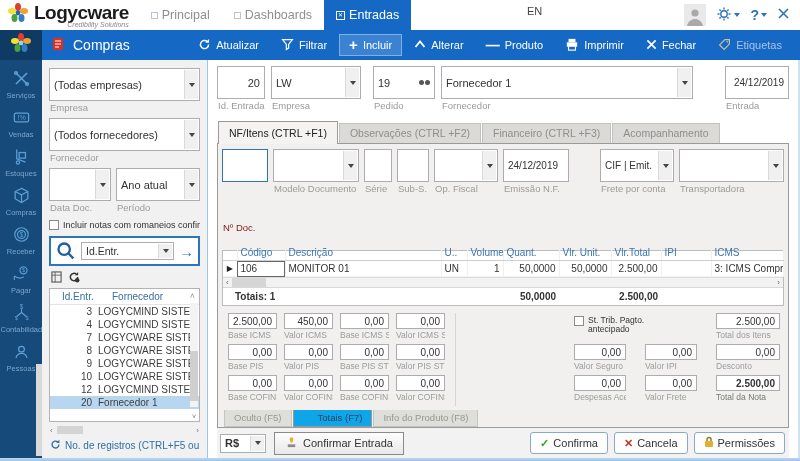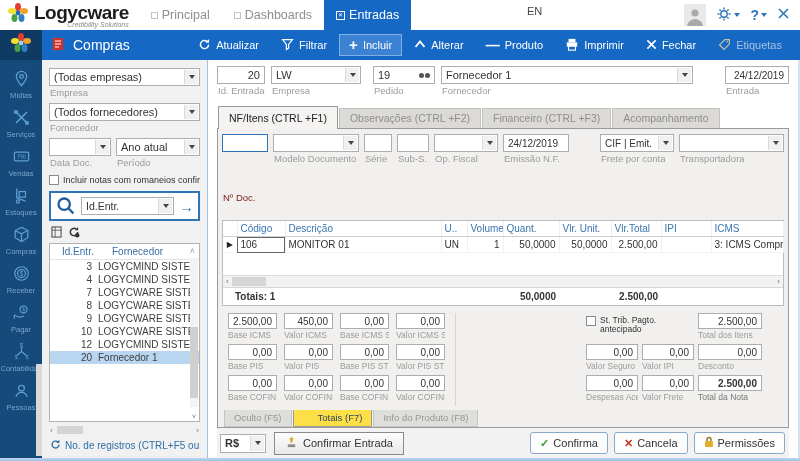--- a/index.html
+++ b/index.html
@@ -40,21 +40,21 @@
 
   
   .sidebar { width:42px; background:#164a7b; display:flex; flex-direction:column; align-items:center; padding-top:6px; gap:1px; position:relative; }
   .sb-item { width:100%; display:flex; flex-direction:column; align-items:center; padding:3px 0 4px; color:#7ba6cd; cursor:default; }
   .sb-item svg { width:19px; height:19px; }
   .sb-lbl { font-size:7.5px; margin-top:1px; white-space:nowrap; overflow:hidden; max-width:41px; }
   .sb-scroll { position:absolute; right:0; bottom:2px; width:6px; height:92px; background:#d9d9d9; }
 
   
   .leftpanel { width:166px; background:#f1f1f1; border-right:1px solid #9dc3e6; padding:8px 7px 4px; display:flex; flex-direction:column; min-height:0; }
-  .fld { background:#fff; border:1px solid #abadb3; height:18px; display:flex; align-items:center; padding:0 4px; font-size:11px; white-space:nowrap; overflow:hidden; }
+  .fld { background:#fff; border:1px solid #abadb3; height:33px; display:flex; align-items:center; padding:0 4px; font-size:11px; white-space:nowrap; overflow:hidden; }
   .fld.num { justify-content:flex-end; }
   .dd { position:relative; padding-right:17px; }
   .ddbtn { position:absolute; right:1px; top:1px; bottom:1px; width:14px; background:#f0f0f0; border-left:1px solid #d9d9d9; display:flex; align-items:center; justify-content:center; }
   .tri { width:0; height:0; border-left:3.5px solid transparent; border-right:3.5px solid transparent; border-top:4px solid #444; }
   .lbl { color:#9b9b9b; font-size:9.5px; margin:1px 0 5px 1px; white-space:nowrap; overflow:hidden; }
   .lp-row { display:flex; gap:5px; }
   .chkrow { display:flex; align-items:center; gap:4px; margin:2px 0 6px; font-size:9px; color:#333; white-space:nowrap; overflow:hidden; }
   .chk { width:10px; height:10px; border:1px solid #8a8a8a; background:#fff; flex:0 0 10px; }
   .searchbox { border:2px solid #2e75b6; background:#fff; height:30px; display:flex; align-items:center; padding:2px 4px; gap:5px; margin-bottom:4px; }
   .searchsel { flex:1; height:18px; font-size:10.5px; }
@@ -81,46 +81,46 @@
   .ffld { display:flex; flex-direction:column; }
   .binoc { margin-left:auto; display:flex; gap:1px; padding-left:4px; }
   .binoc i { width:5px; height:5px; border-radius:50%; background:#555; display:block; }
   .tabs { display:flex; margin-top:5px; position:relative; z-index:2; padding-left:1px; }
   .tab { font-size:10.5px; padding:3px 10px 4px; border:1px solid #c2c1be; border-bottom:none; background:#dbdad7; color:#8f8e8a; margin-right:1px; margin-top:2px; cursor:default; white-space:nowrap; }
   .tab.active { background:#f4f3f1; color:#222; border-color:#9a9a9a; margin-top:0; padding-top:5px; margin-bottom:-1px; }
   .tabpanel { border:1px solid #9a9a9a; background:#f1f0ee; flex:1; display:flex; flex-direction:column; min-height:0; padding:5px 4px 0; }
   .nfrow { display:flex; gap:5px; }
   .redlbl { color:#7b1a1a;margin-top:40px; }
   .focusfld { border:1.5px solid #2e75b6; }
-  .gridbox { border:1px solid #bdbdbd; background:#fff; flex:1; min-height:0; display:flex; flex-direction:column; margin-top:12px; }
+  .gridbox { border:1px solid #bdbdbd; background:#fff; flex:1; min-height:0; display:flex; flex-direction:column; margin-top:12px;justify-content:flex-end; }
   table.grid { width:100%; border-collapse:collapse; table-layout:fixed; font-size:10px; }
   table.grid th { color:#3a75ad; font-weight:normal; text-align:left; padding:2px 3px; border-bottom:1px solid #cfcfcf; border-right:1px solid #efefef; white-space:nowrap; overflow:hidden; }
   table.grid td { padding:2px 3px; border-right:1px solid #f0f0f0; border-bottom:1px solid #f2f2f2; white-space:nowrap; overflow:hidden; }
   td.r, th.r { text-align:right; }
   .cellfocus { outline:1px solid #666; outline-offset:-1px; }
   .rowmark { color:#222; font-size:8px; text-align:center; padding:2px 0 !important; }
   .gridfill { flex:1; }
   .ghscroll { height:12px; background:#f2f2f2; border-top:1px solid #dcdcdc; display:flex; align-items:center; font-size:8px; color:#666; padding:0 3px; }
   .ghthumb { width:34px; height:9px; background:#d6d6d6; margin-left:3px; }
   .ghscroll .rightarrow { margin-left:auto; }
   table.gfoot { width:100%; border-collapse:collapse; table-layout:fixed; font-size:10px; border-top:1px solid #d8d8d8; }
   table.gfoot td { padding:3px 3px; font-weight:bold; white-space:nowrap; overflow:hidden; }
 
   
   .totalsarea { display:flex; padding:7px 4px 0 6px; gap:8px; }
   .tleft { display:grid; grid-template-columns:repeat(4,49px); column-gap:7px; }
   .tf .fld { height:16px; font-size:10px; }
   .tf .lbl { font-size:8.5px; margin:1px 0 4px 0; }
   .vsep { width:1px; background:#d6d5d3; margin:0 2px; }
   .updbtn { height:19px; align-self:flex-start; background:#fdfdfd; border:1px solid #2e75b6; border-radius:2px; display:flex; align-items:center; gap:4px; font-size:10.5px; padding:0 8px; color:#222; margin-top:4px; }
-  .tright { margin-left:auto; display:grid; grid-template-columns:52px 52px 64px; column-gap:4px; margin-right:18px; }
+  .tright { margin-left:auto; display:grid; grid-template-columns:52px 52px 64px; column-gap:19px; margin-right:0; }
   .stcheck { grid-column:1 / span 2; display:flex; gap:4px; font-size:8.5px; line-height:9px; align-items:flex-start; padding-top:3px; }
   .subtabs { display:flex; padding:4px 0 0 2px; margin-top:auto; }
   .subtab { font-size:9.5px; padding:2px 9px 3px; border:1px solid #c5c5c3; border-top:none; background:#dededa; color:#98978f; margin-right:1px; }
-  .subtab.active { background:#fde047; color:#31425f; border-color:#9a9a9a;padding-left:24px; }
+  .subtab.active { background:#0ea5e9; color:#31425f; border-color:#9a9a9a;padding-left:24px; }
 
   
   .footerbar { height:30px; flex:0 0 30px; display:flex; align-items:center; gap:8px; padding:0 4px 0 3px; background:#f2f2f2; }
   .btn3d { background:linear-gradient(#fdfdfd,#e8e8e8); border:1px solid #8a8a8a; padding:3px 10px; font-size:11px; display:flex; align-items:center; gap:5px; }
   .fbtns { margin-left:auto; display:flex; gap:6px; }
   .fbtn { background:#fdfdfd; border:1px solid #8aa8c8; border-radius:3px; padding:3px 9px; font-size:11px; display:flex; align-items:center; gap:4px; }
   .grn { color:#3f9c35; font-weight:bold; } .red { color:#c0392b; font-weight:bold; }
   .bottomstrip { height:3px; flex:0 0 3px; background:linear-gradient(#bcd6ef,#9dc3e6); }
   .ell { text-overflow:clip; }
 </style>
@@ -277,29 +277,20 @@
           </span>
           <span>Etiquetas</span>
         </div>
       </div>
     </div>
   </div>
 
   <div class="bodyrow">
 
     <div class="sidebar">
-      <div class="sb-item">
-        <span><svg viewBox="0 0 24 24" width="19" height="19">
-              <g fill="none" stroke="#5d9fd4" stroke-width="1.6">
-                <path d="M12 21c-4-5-6.5-7.8-6.5-11.5a6.5 6.5 0 1 1 13 0C18.5 13.2 16 16 12 21z"></path>
-                <circle cx="12" cy="9.5" r="2.3"></circle>
-              </g>
-            </svg></span>
-        <span class="sb-lbl">Mídias</span>
-      </div>
       <div class="sb-item">
         <span><svg viewBox="0 0 24 24" width="19" height="19">
               <g stroke="#5d9fd4" stroke-width="2" fill="none">
                 <path d="M5 19 19 5M5 5l14 14"></path>
                 <circle cx="5" cy="5" r="1.6"></circle>
                 <circle cx="19" cy="19" r="1.6"></circle>
               </g>
             </svg></span>
         <span class="sb-lbl">Serviços</span>
       </div>

